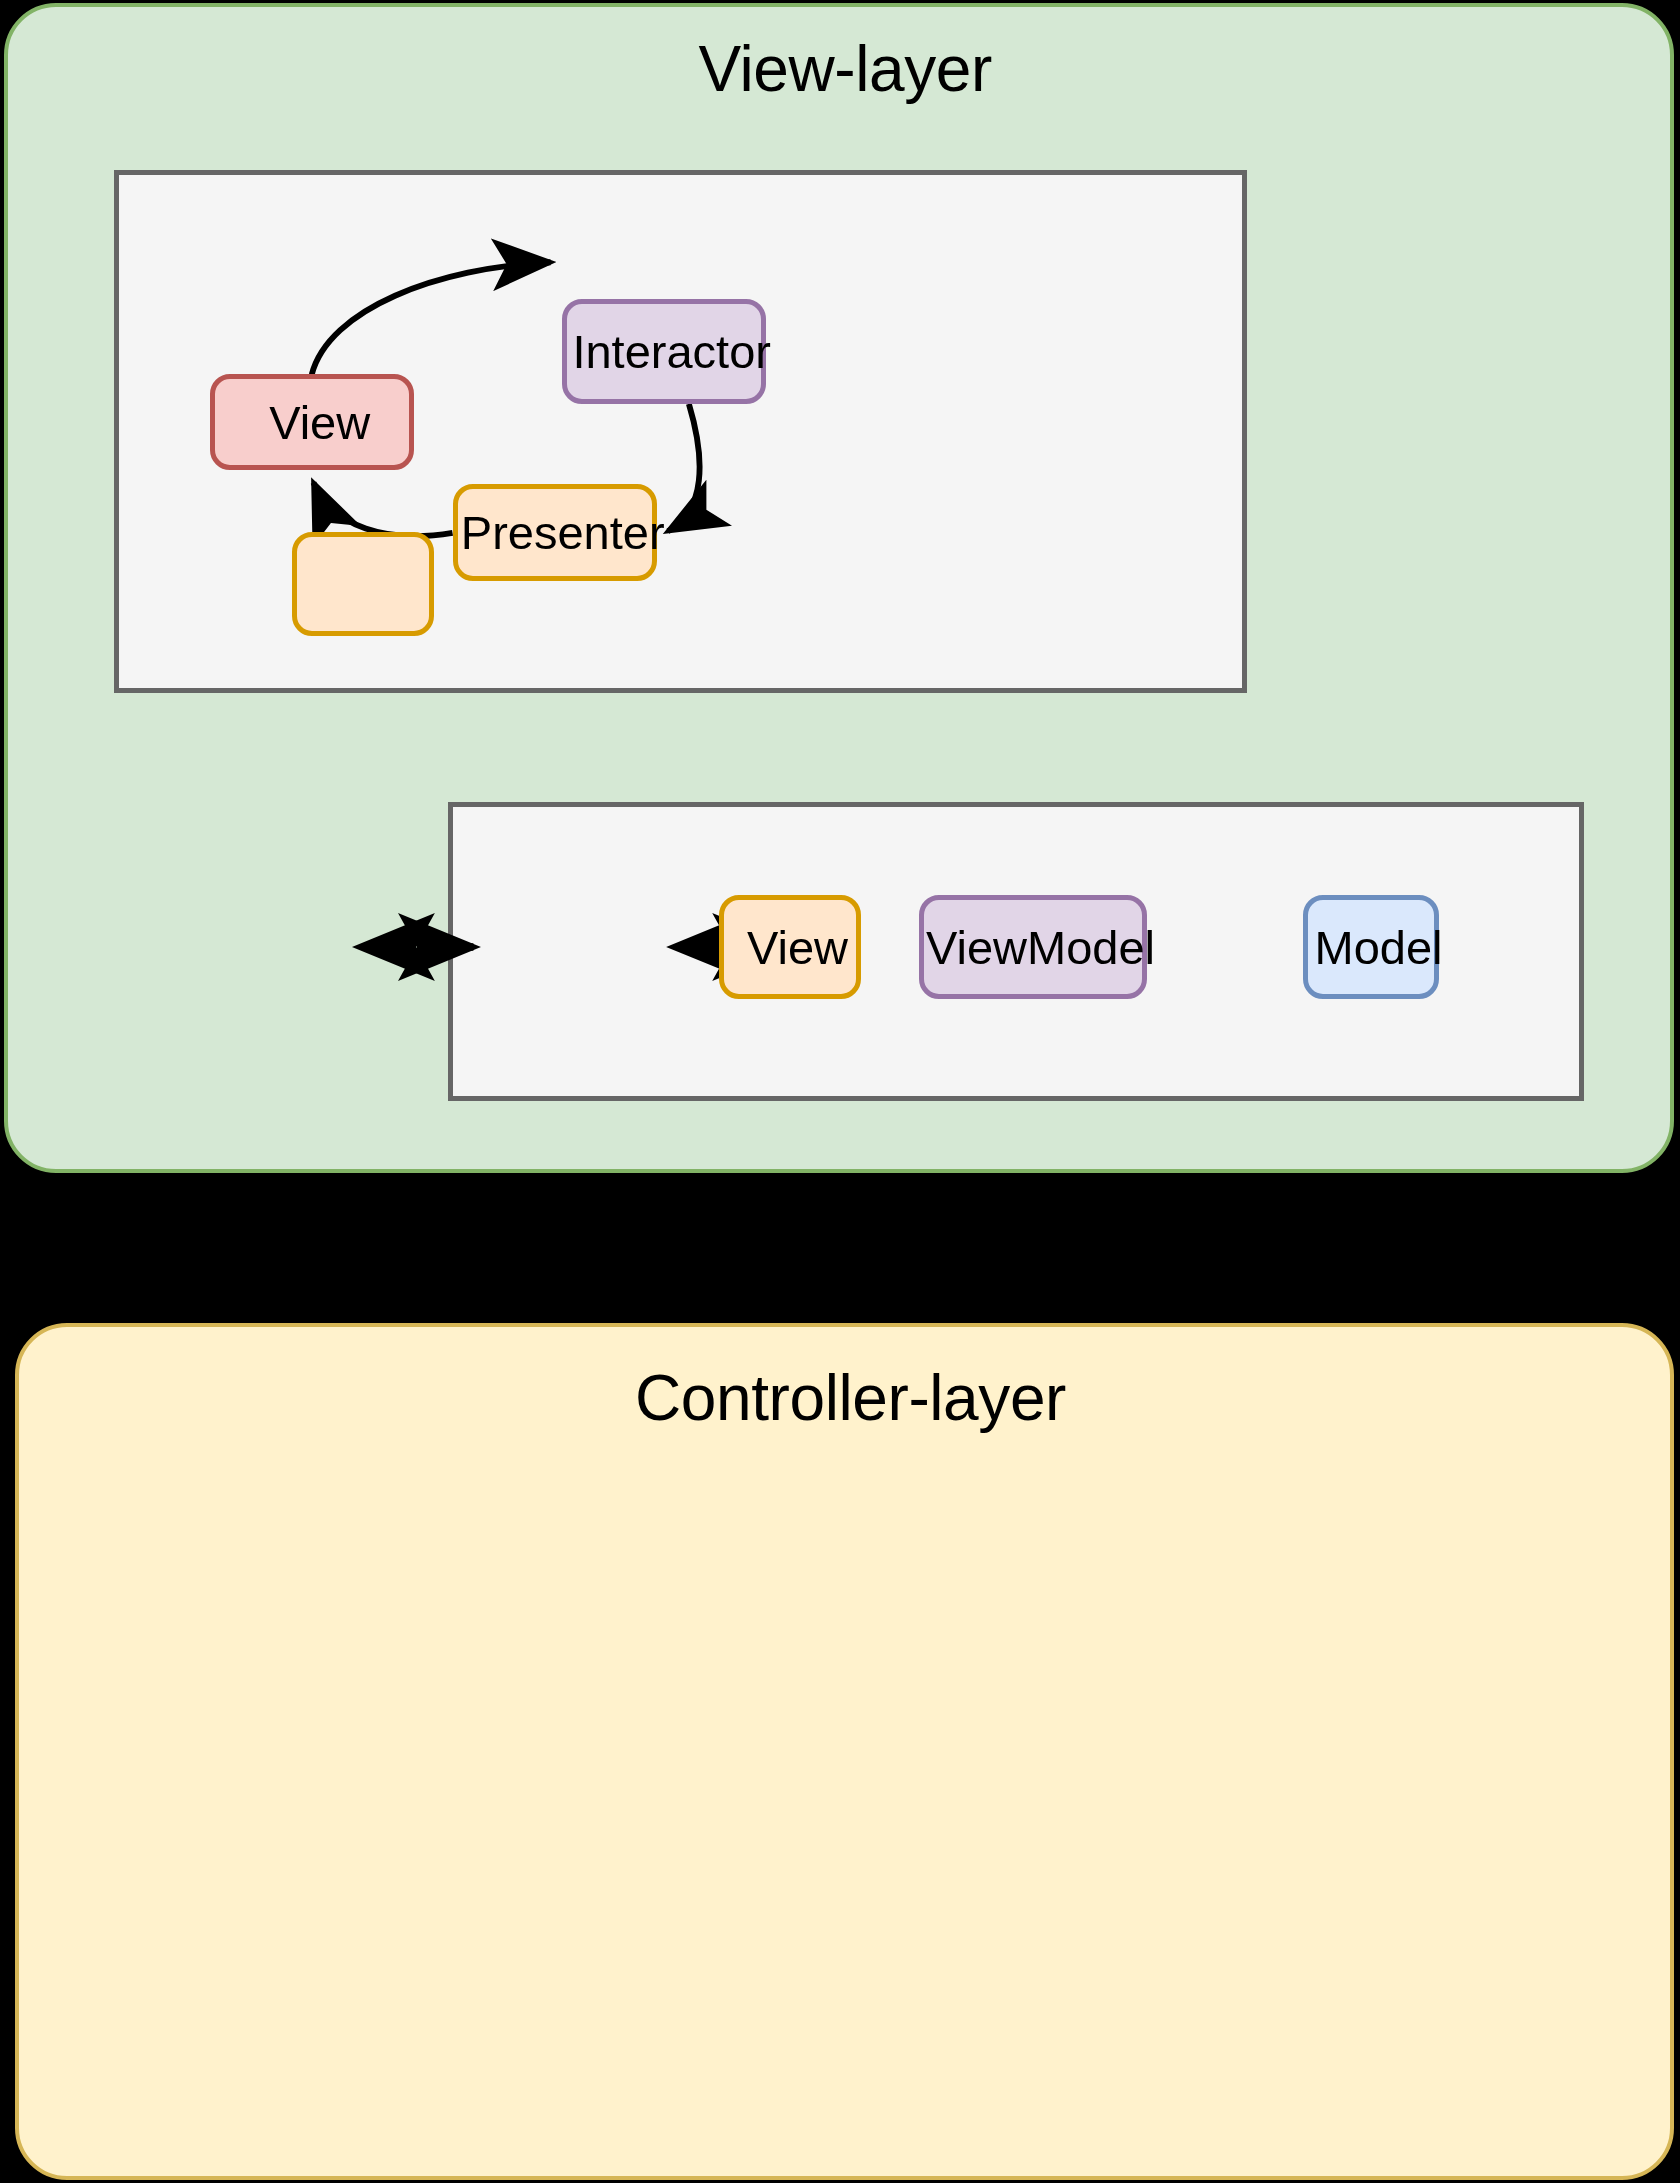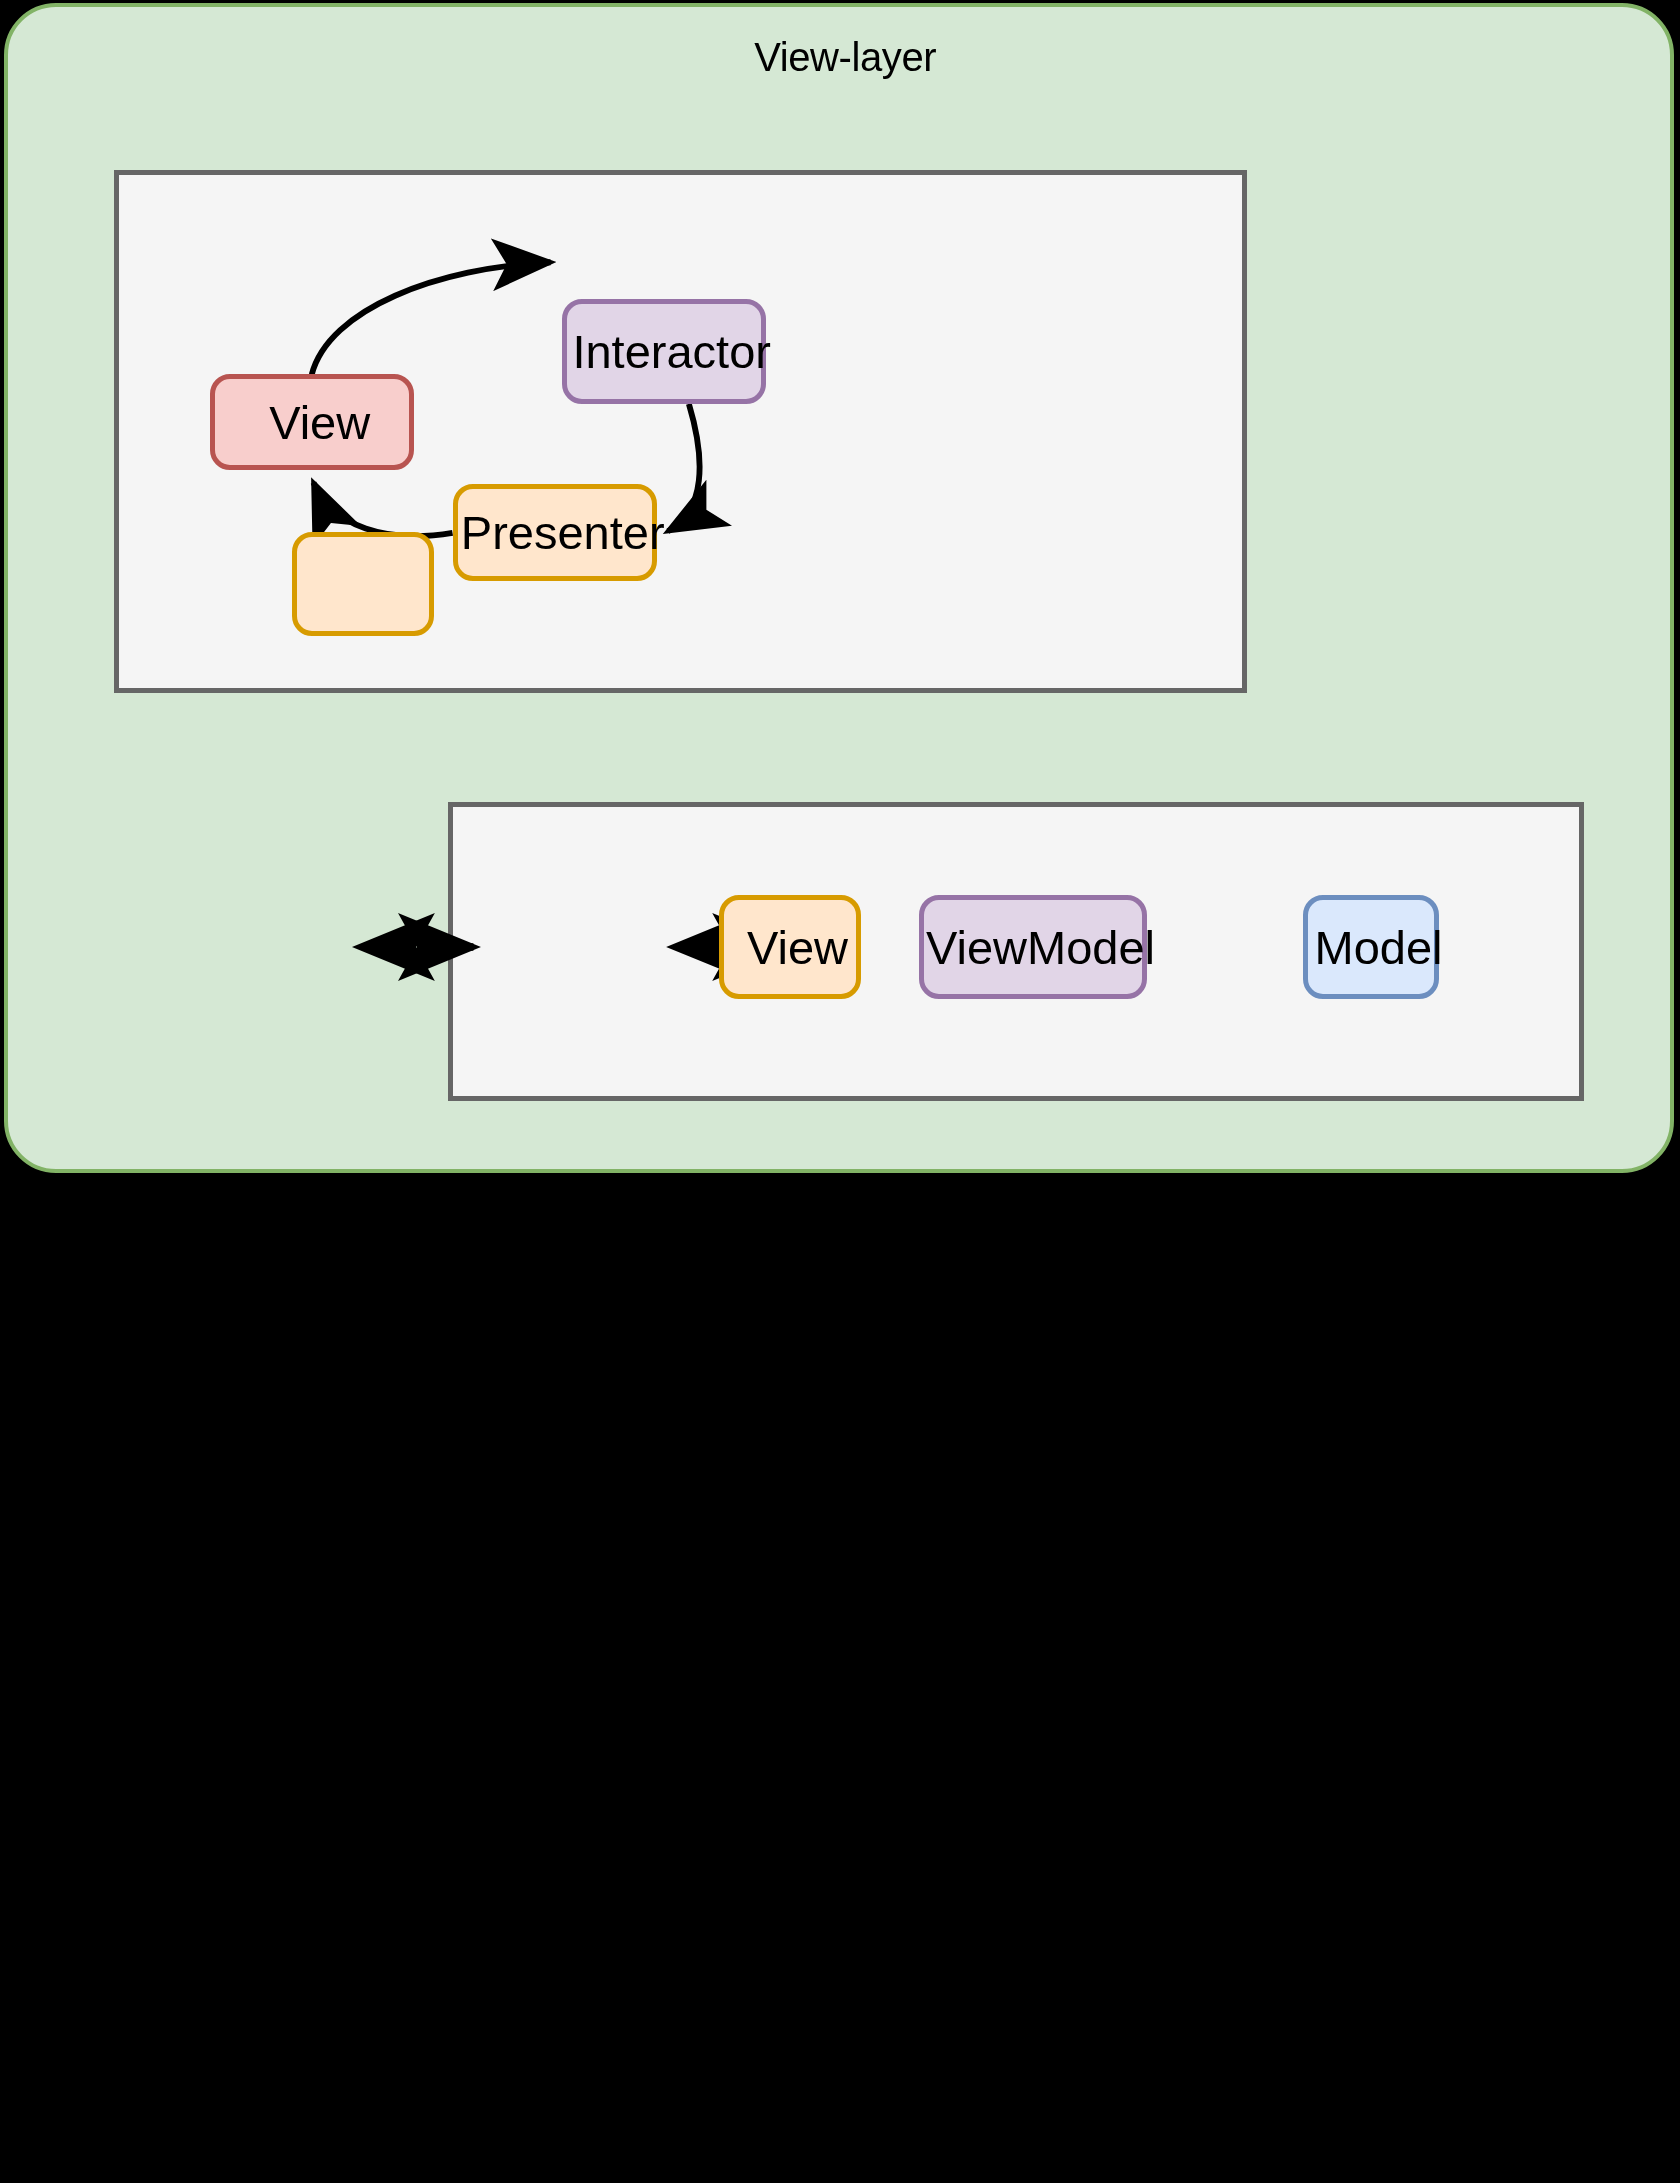--- a/index.html
+++ b/index.html
@@ -44,21 +44,21 @@
     background: #fff2cc;
     border: 4.2px solid #d6b656;
   }
 
   .layer-title {
     position: absolute;
     left: 12px;
     right: 0;
     text-align: center;
     color: #000000;
-    font-size: 40px;
+    font-size: 64px;
     line-height: 1;
     letter-spacing: -0.4px;
     white-space: nowrap;
   }
   .layer-view .layer-title { top: 30px; }
   .layer-controller .layer-title { top: 39px; }
 
   
   .panel {
     position: absolute;
@@ -172,15 +172,19 @@
 
     <line x1="885" y1="1130" x2="940" y2="1130" stroke="#000000" stroke-width="9" marker-start="url(#ah2s)" marker-end="url(#ah2)"></line>
   </svg>
 
   <div class="node c-orange" style="left:719px; top:895px; width:142px; height:104px;">View</div>
 
   <div class="node c-purple" style="left:919px; top:895px; width:228px; height:104px;">ViewModel</div>
 
   <div class="node c-blue" style="left:1303px; top:895px; width:136px; height:104px;">Model</div>
 
+  <div class="layer layer-controller">
+    <div class="layer-title">Controller-layer</div>
+
+  </div>
 
 </div>
 
 
 </body></html>

